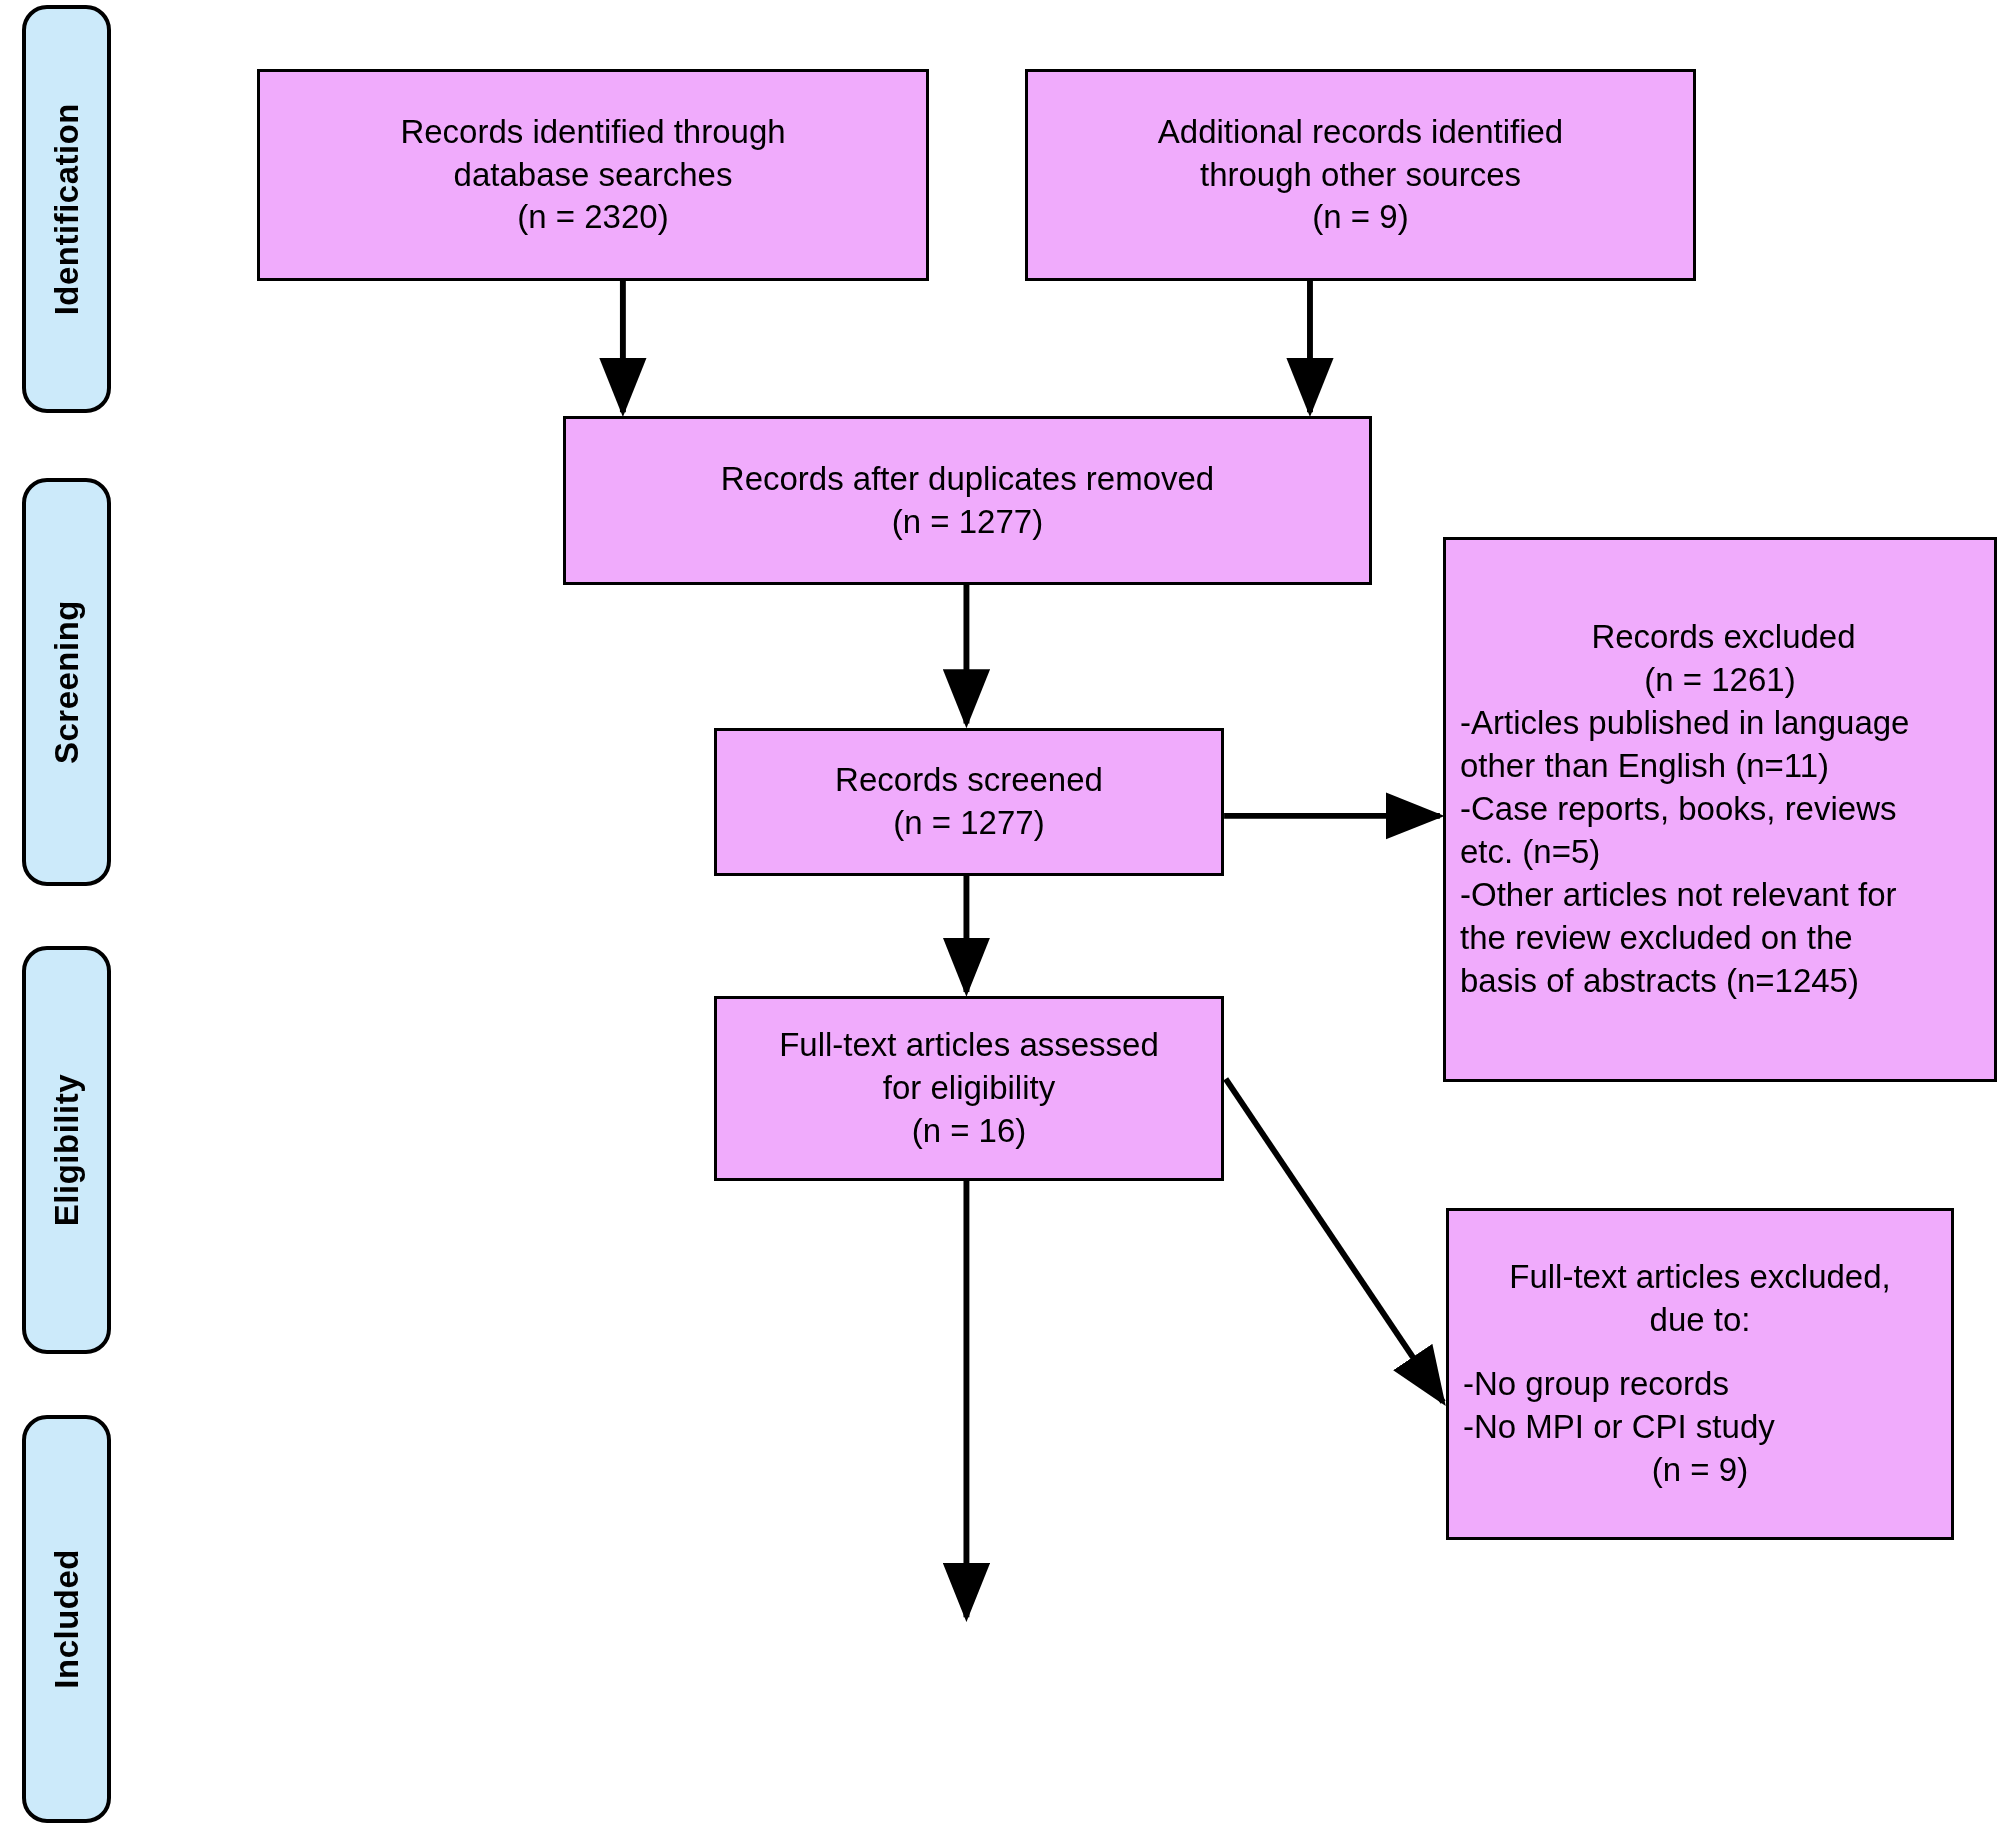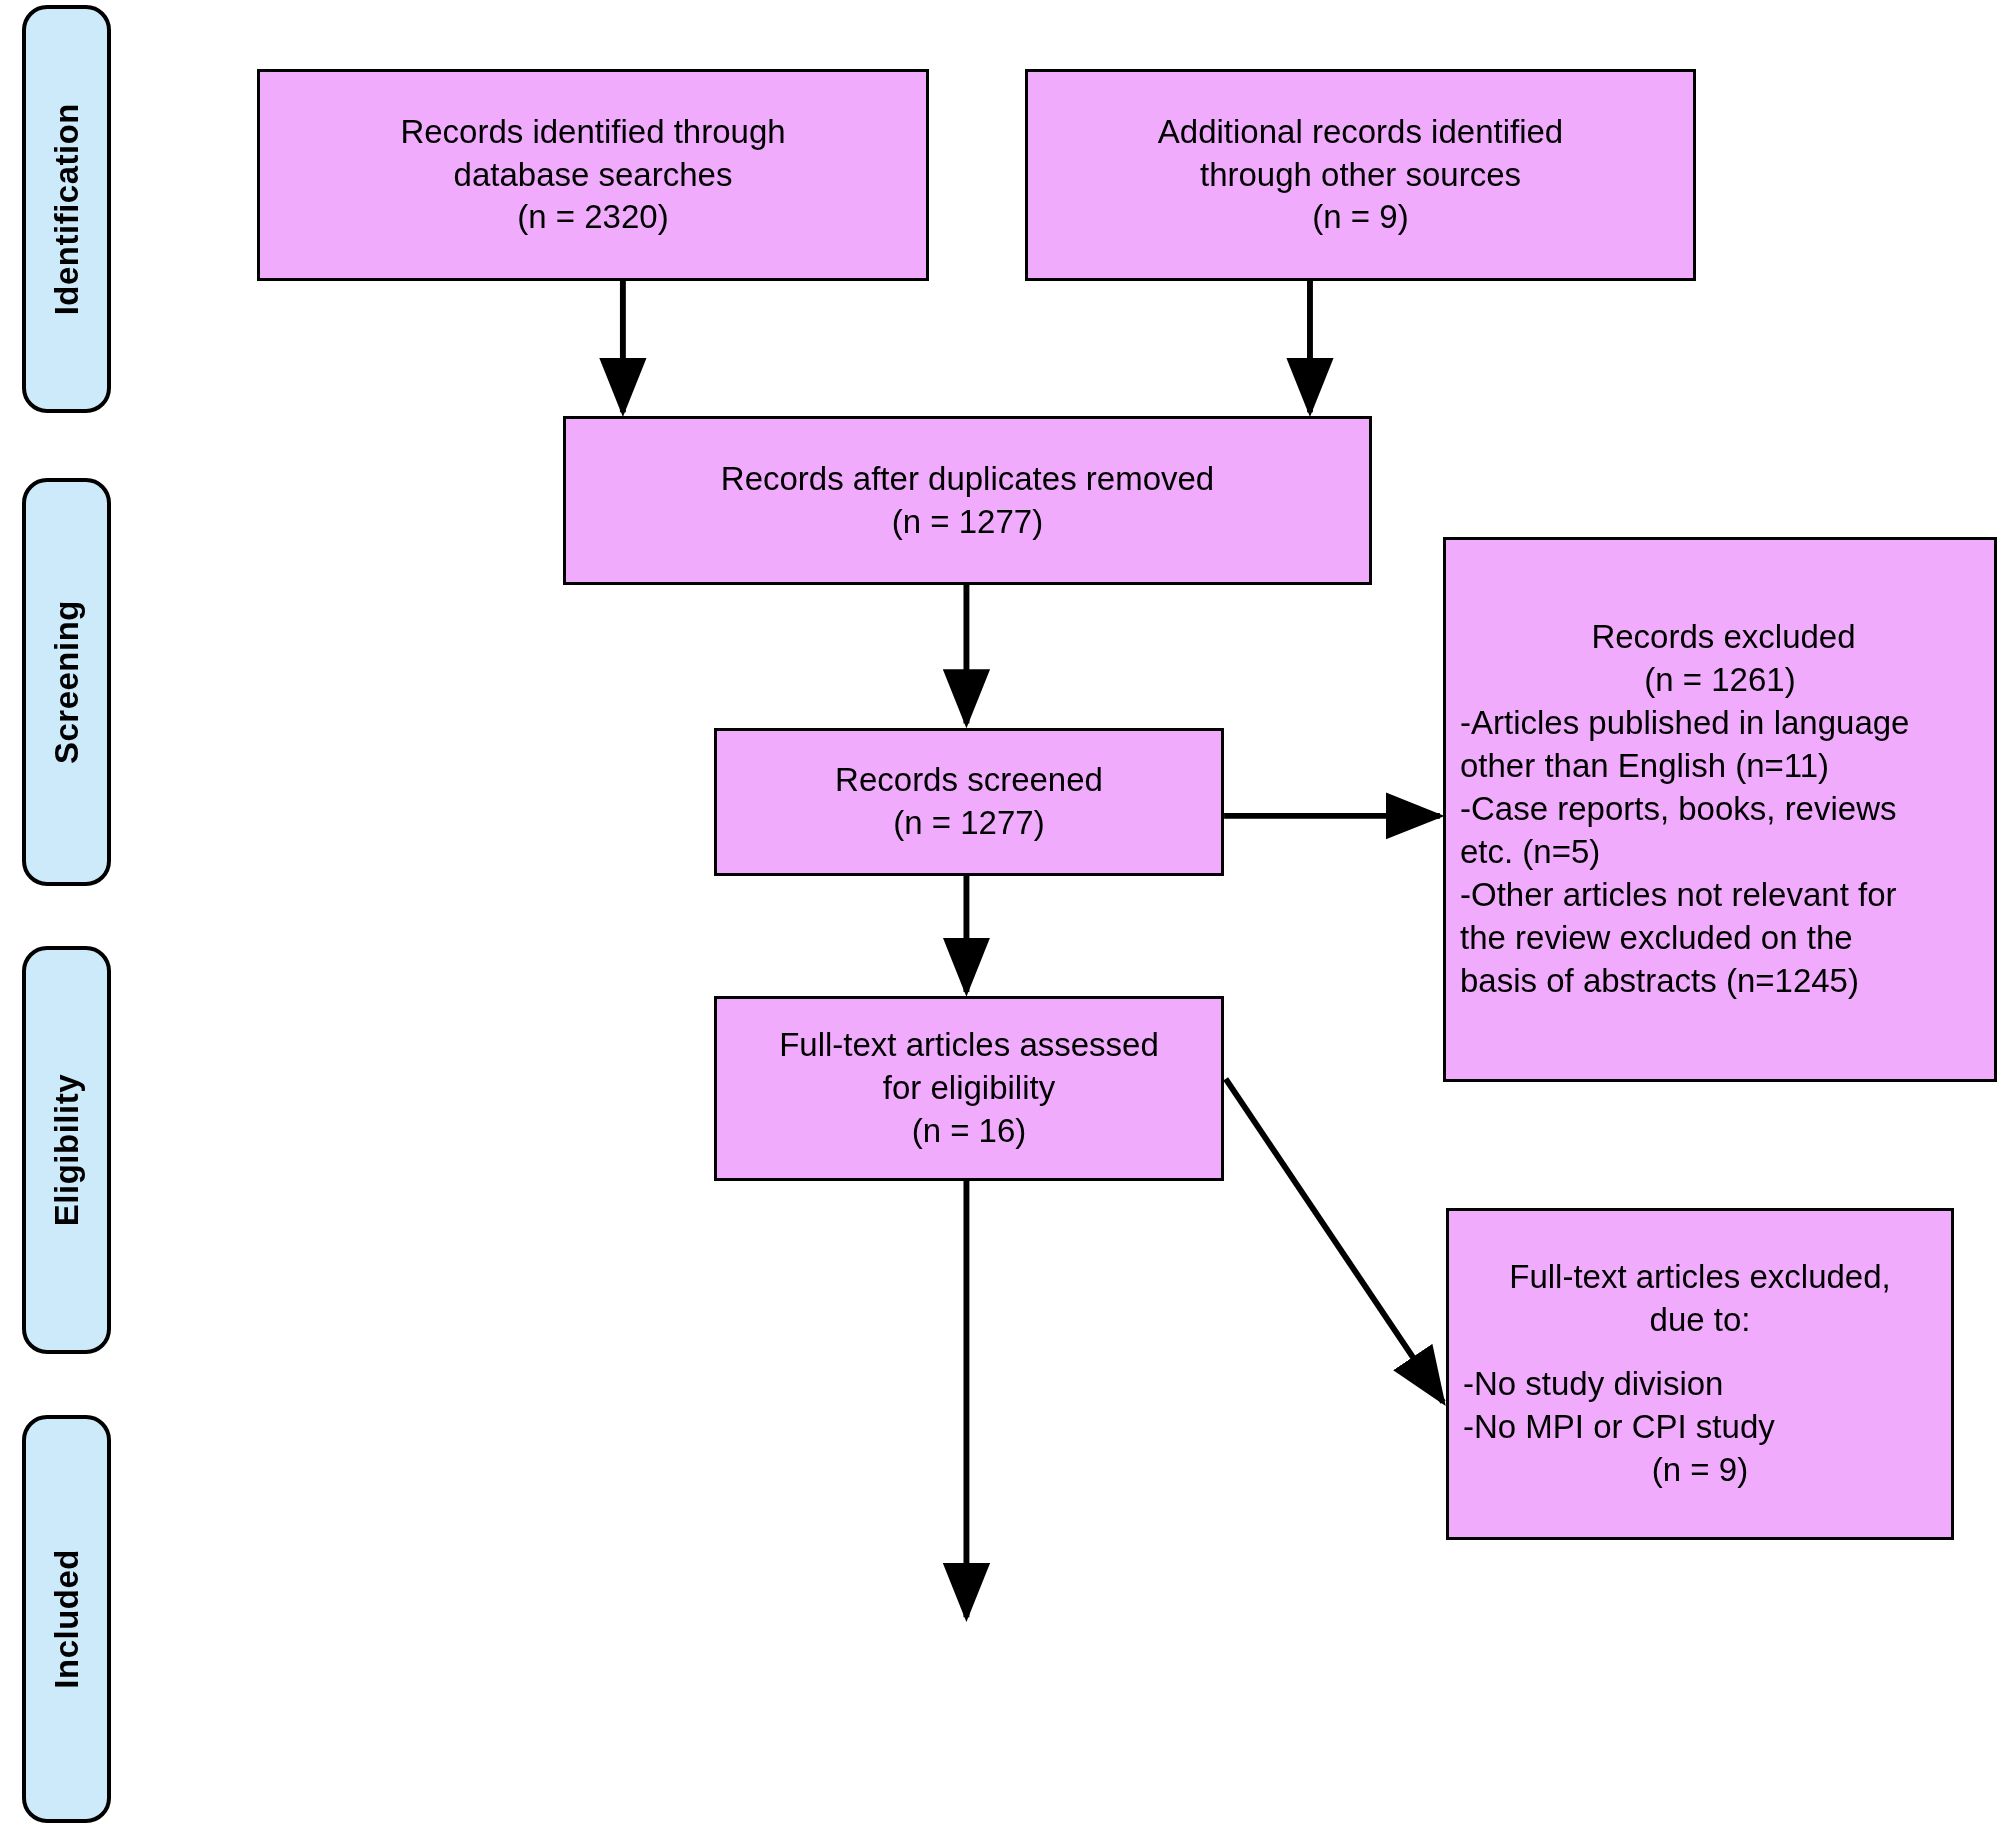--- a/index.html
+++ b/index.html
@@ -156,20 +156,20 @@
   <div class="flow-box" style="left:714px; top:996px; width:510px; height:185px;">
     <div class="line">Full-text articles assessed</div>
     <div class="line">for eligibility</div>
     <div class="line">(n = 16)</div>
   </div>
 
   <div class="flow-box align-left" style="left:1446px; top:1208px; width:508px; height:332px;">
     <div class="line" style="text-align:center; padding-left:0;">Full-text articles excluded,</div>
     <div class="line" style="text-align:center; padding-left:0;">due to:</div>
     <div class="line blank"></div>
-    <div class="line">-No study division</div>
+    <div class="line">-No group records</div>
     <div class="line">-No MPI or CPI study</div>
     <div class="line" style="text-align:center; padding-left:0;">(n = 9)</div>
   </div>
 
 
 </div>
 
 
 </body></html>

